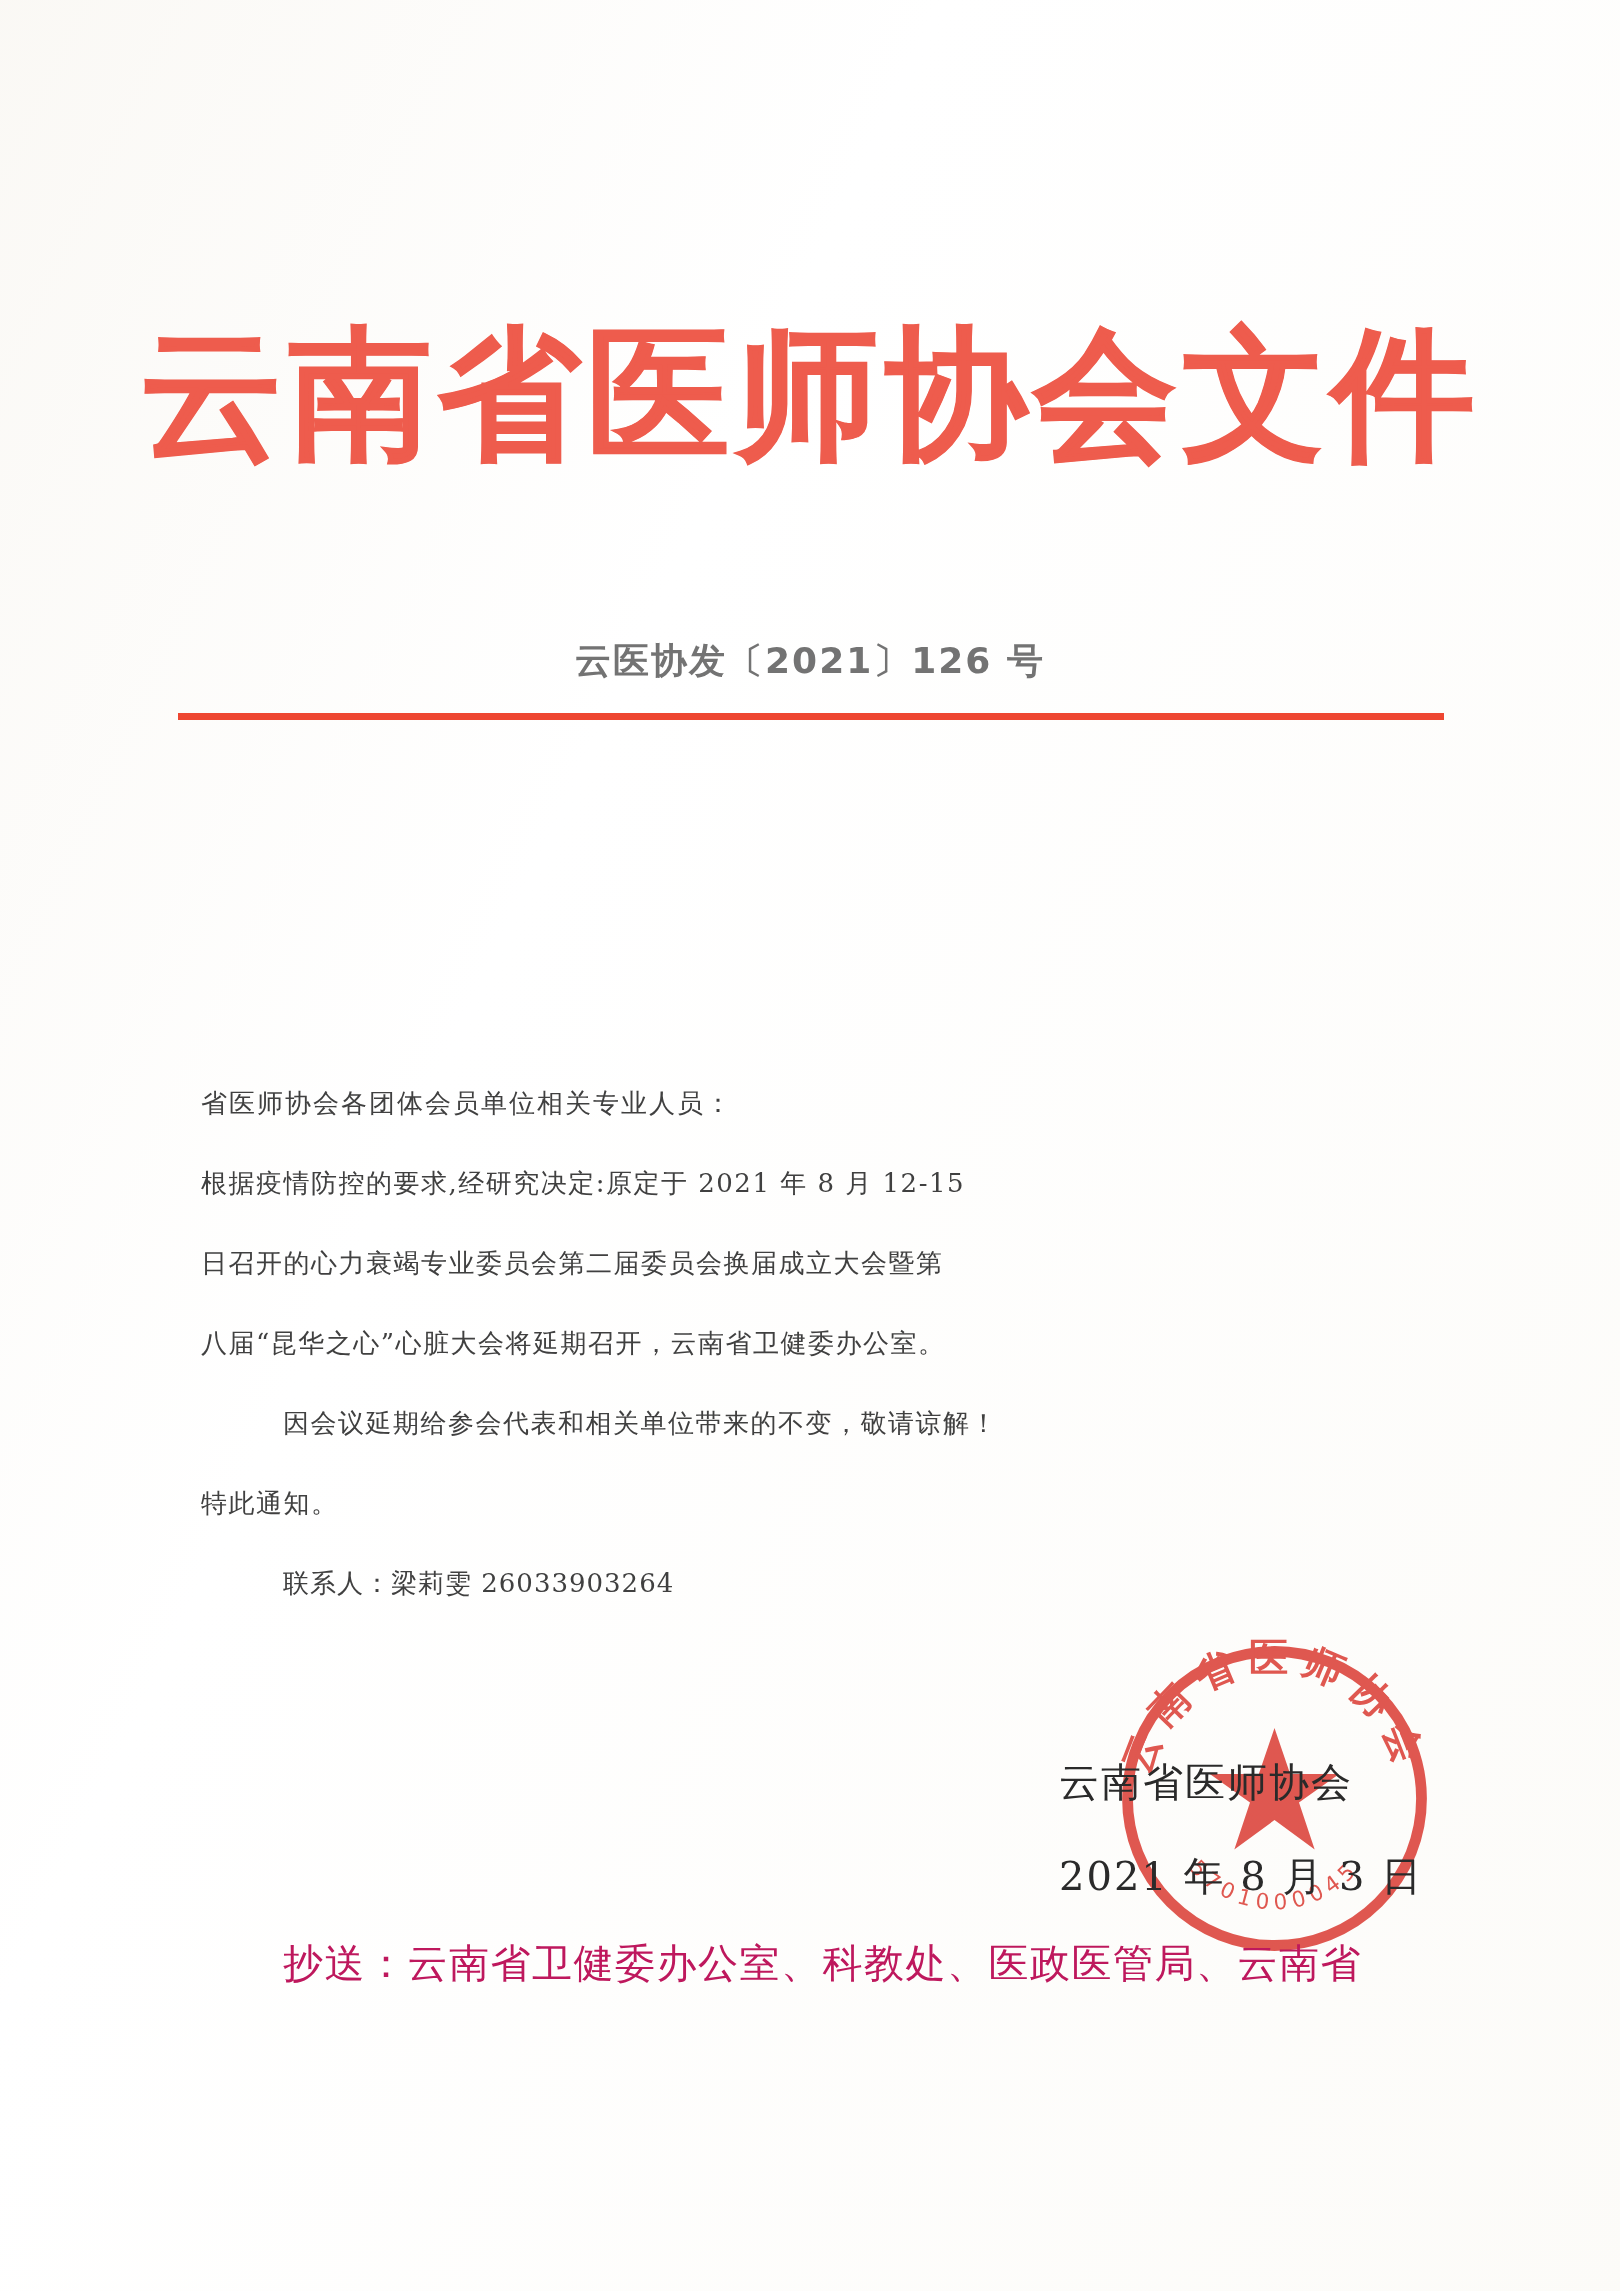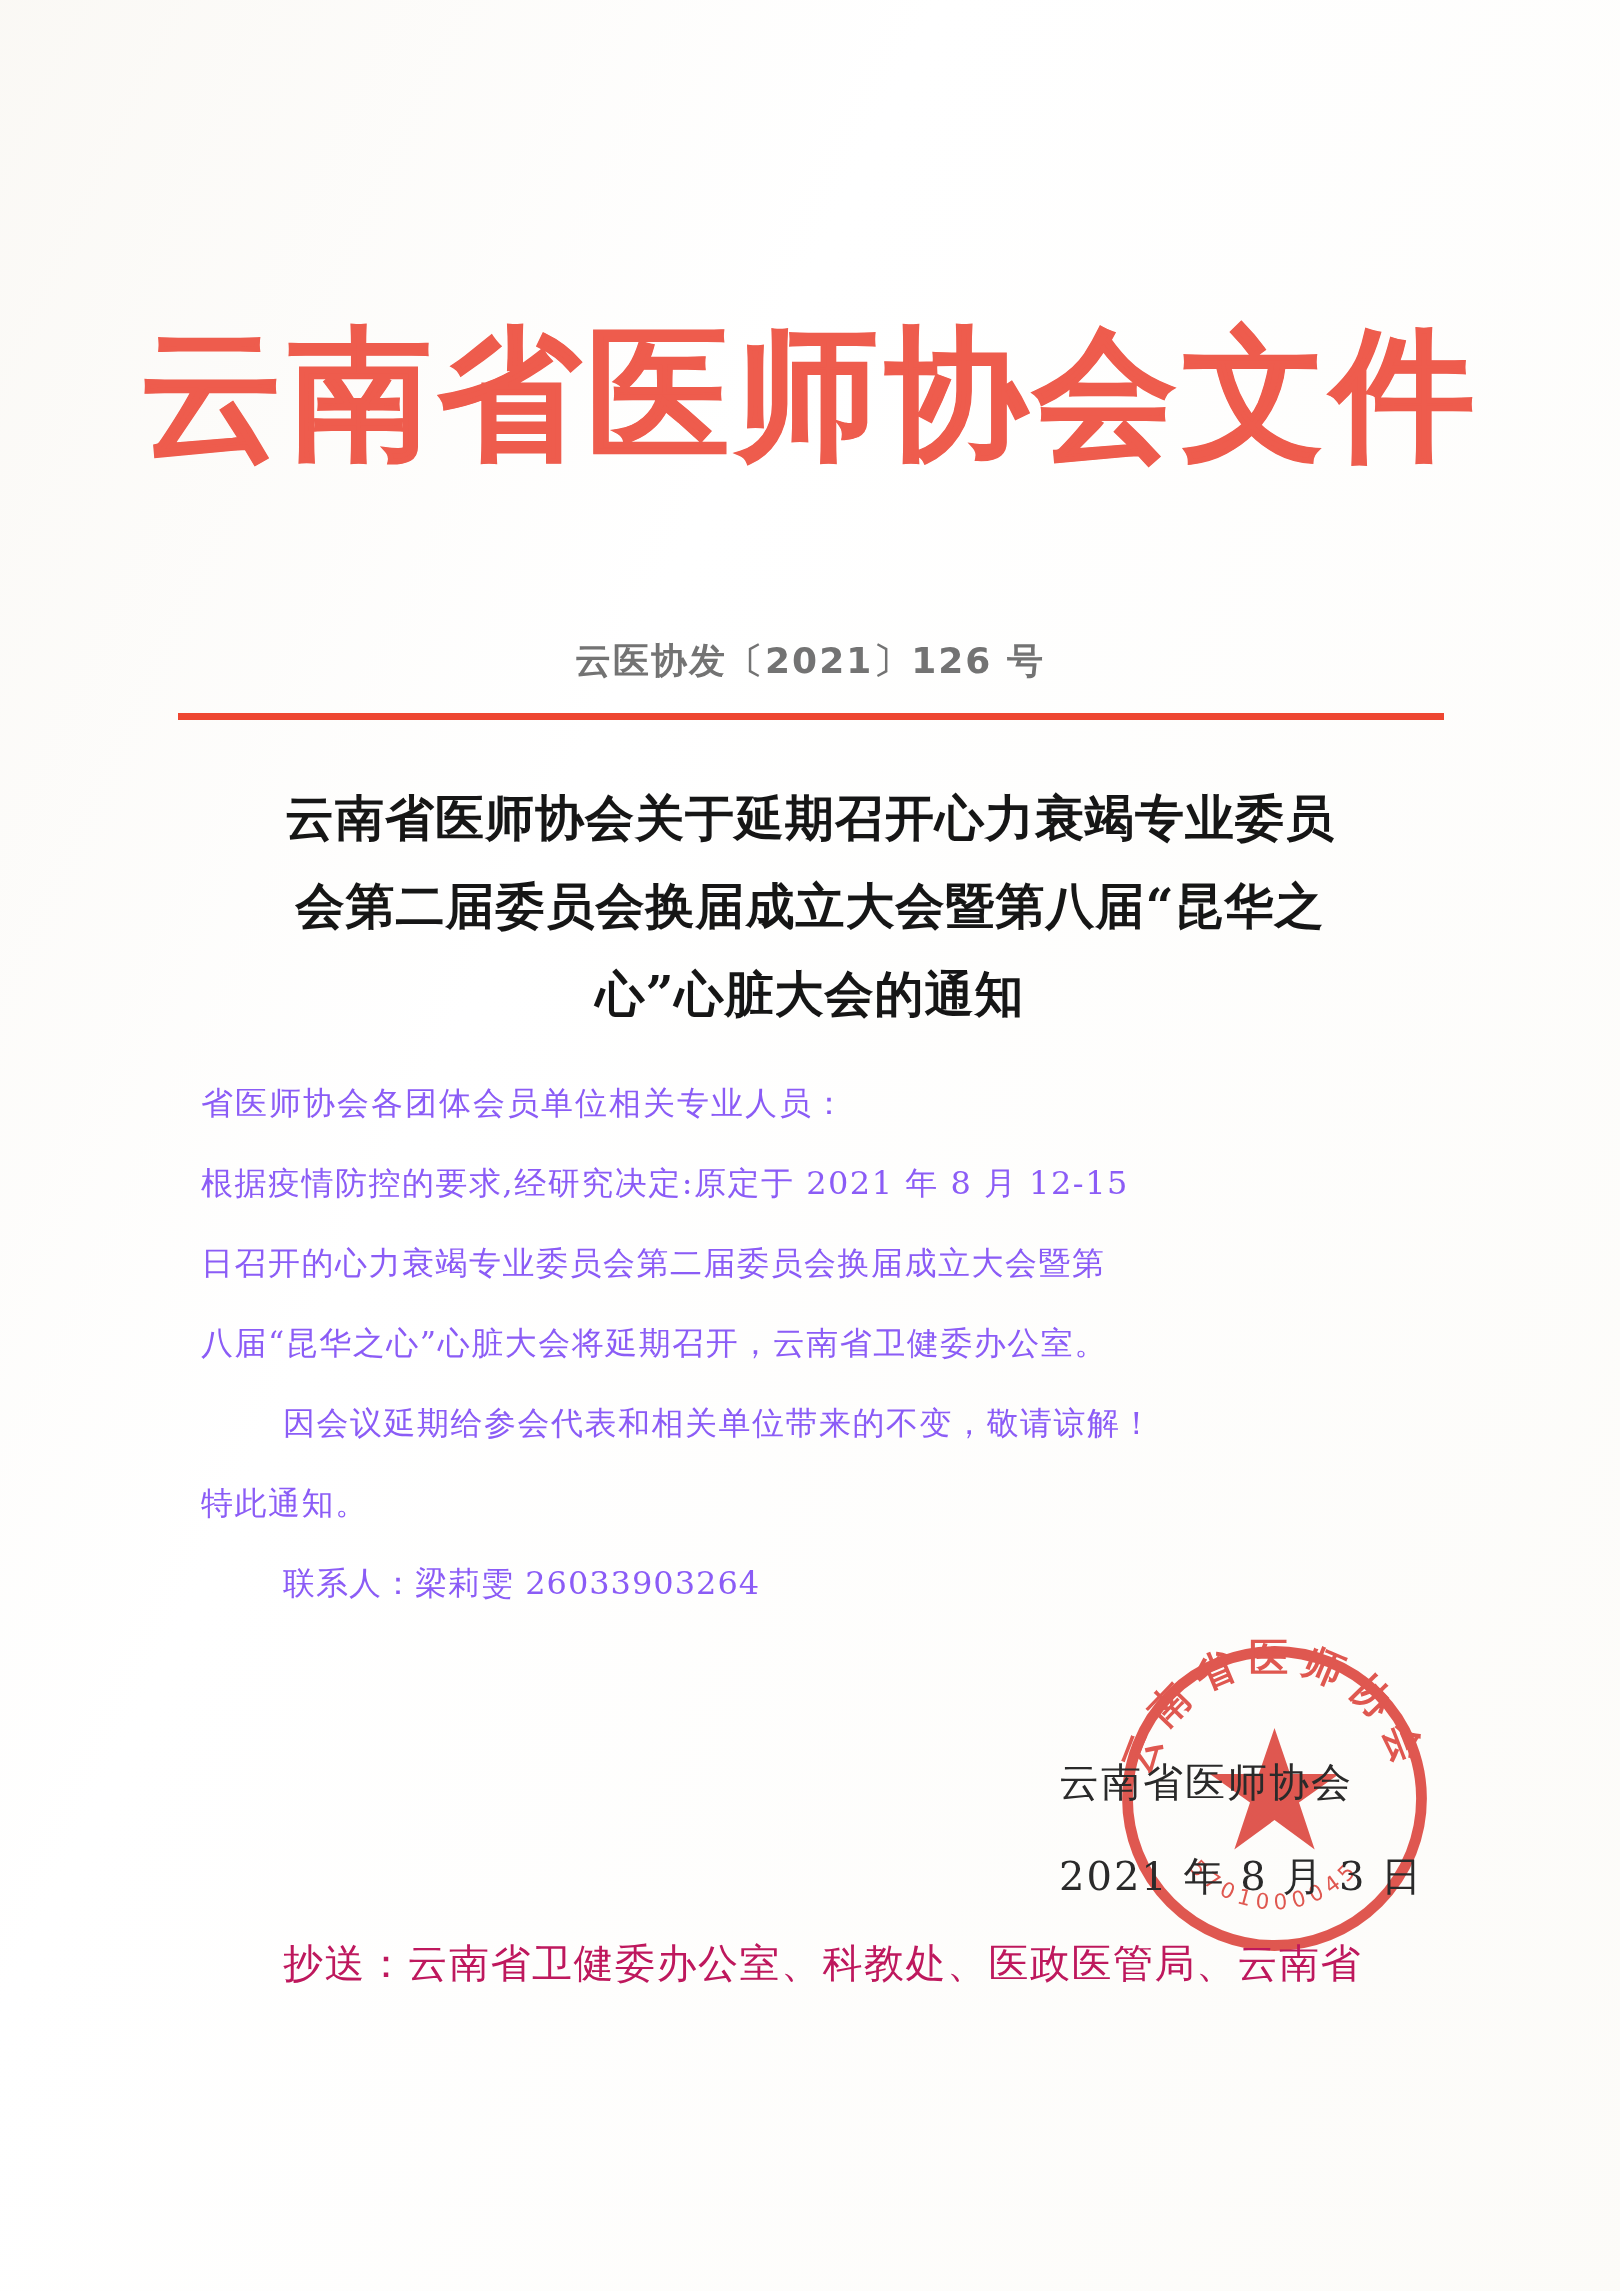--- a/index.html
+++ b/index.html
@@ -93,23 +93,23 @@
 
   
   .body-block {
     position: absolute;
     left: 201px;
     top: 1063px;
     width: 1235px;
   }
   .body-line {
     font-family: "DejaVu Serif", "Liberation Serif", serif;
-    font-size: 32px;
+    font-size: 26px;
     line-height: 80px;
-    color: #8b5cf6;
+    color: #404040;
     letter-spacing: 1.5px;
     white-space: nowrap;
   }
   .indent2 { padding-left: 82px; }
   .salutation { letter-spacing: 2px; }
   .contact-line {
     padding-left: 82px;
     letter-spacing: 1px;
   }
 
@@ -167,25 +167,20 @@
   <div class="paper-tint"></div>
 
   <div class="doc-inner">
 
     <div class="masthead">云南省医师协会文件</div>
 
     <div class="docnum">云医协发〔2021〕126 号</div>
 
     <div class="red-rule"></div>
 
-    <div class="title-block">
-      <div class="title-line">云南省医师协会关于延期召开心力衰竭专业委员</div>
-      <div class="title-line">会第二届委员会换届成立大会暨第八届“昆华之</div>
-      <div class="title-line">心”心脏大会的通知</div>
-    </div>
 
     <div class="body-block">
       <div class="body-line salutation">省医师协会各团体会员单位相关专业人员：</div>
 
       <div class="body-line">根据疫情防控的要求,经研究决定:原定于 2021 年 8 月 12-15</div>
       <div class="body-line">日召开的心力衰竭专业委员会第二届委员会换届成立大会暨第</div>
       <div class="body-line">八届“昆华之心”心脏大会将延期召开，云南省卫健委办公室。</div>
 
       <div class="body-line indent2">因会议延期给参会代表和相关单位带来的不变，敬请谅解！</div>
       <div class="body-line">特此通知。</div>

